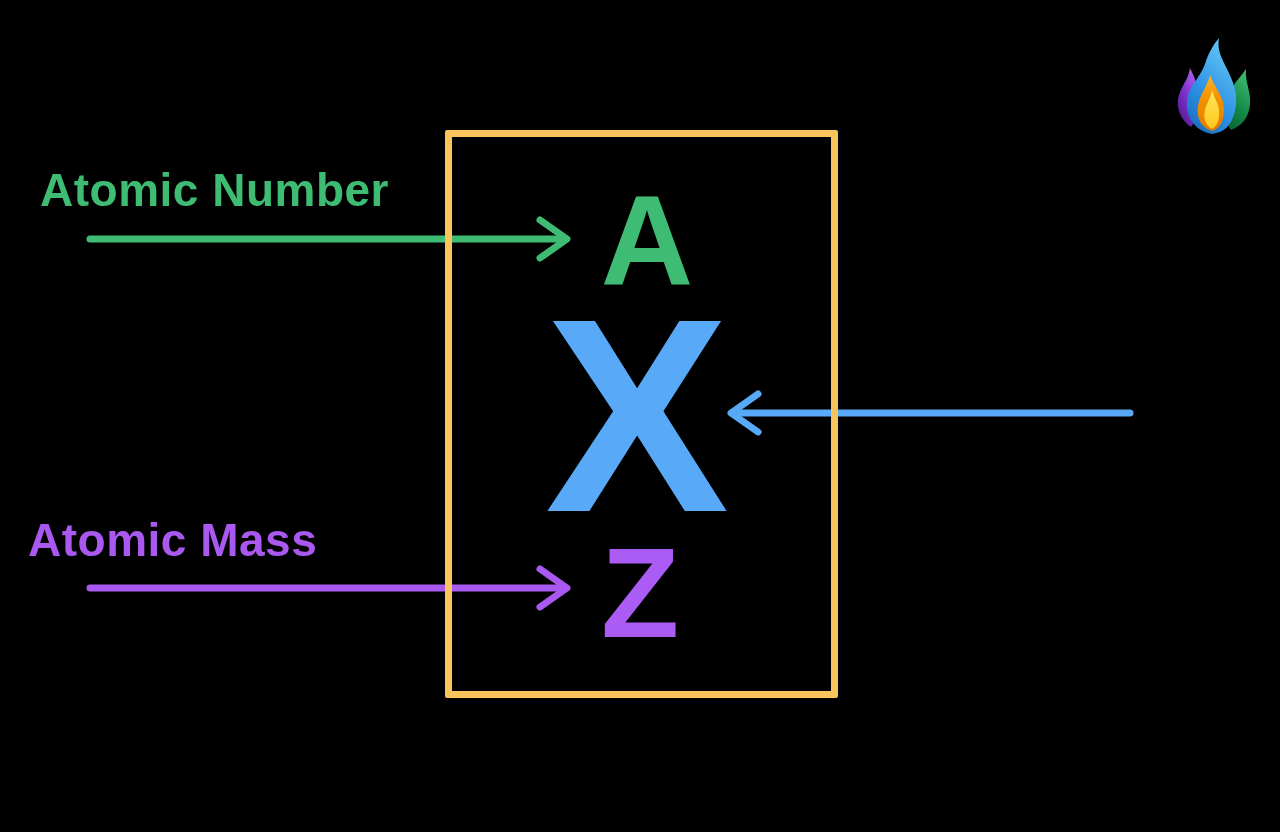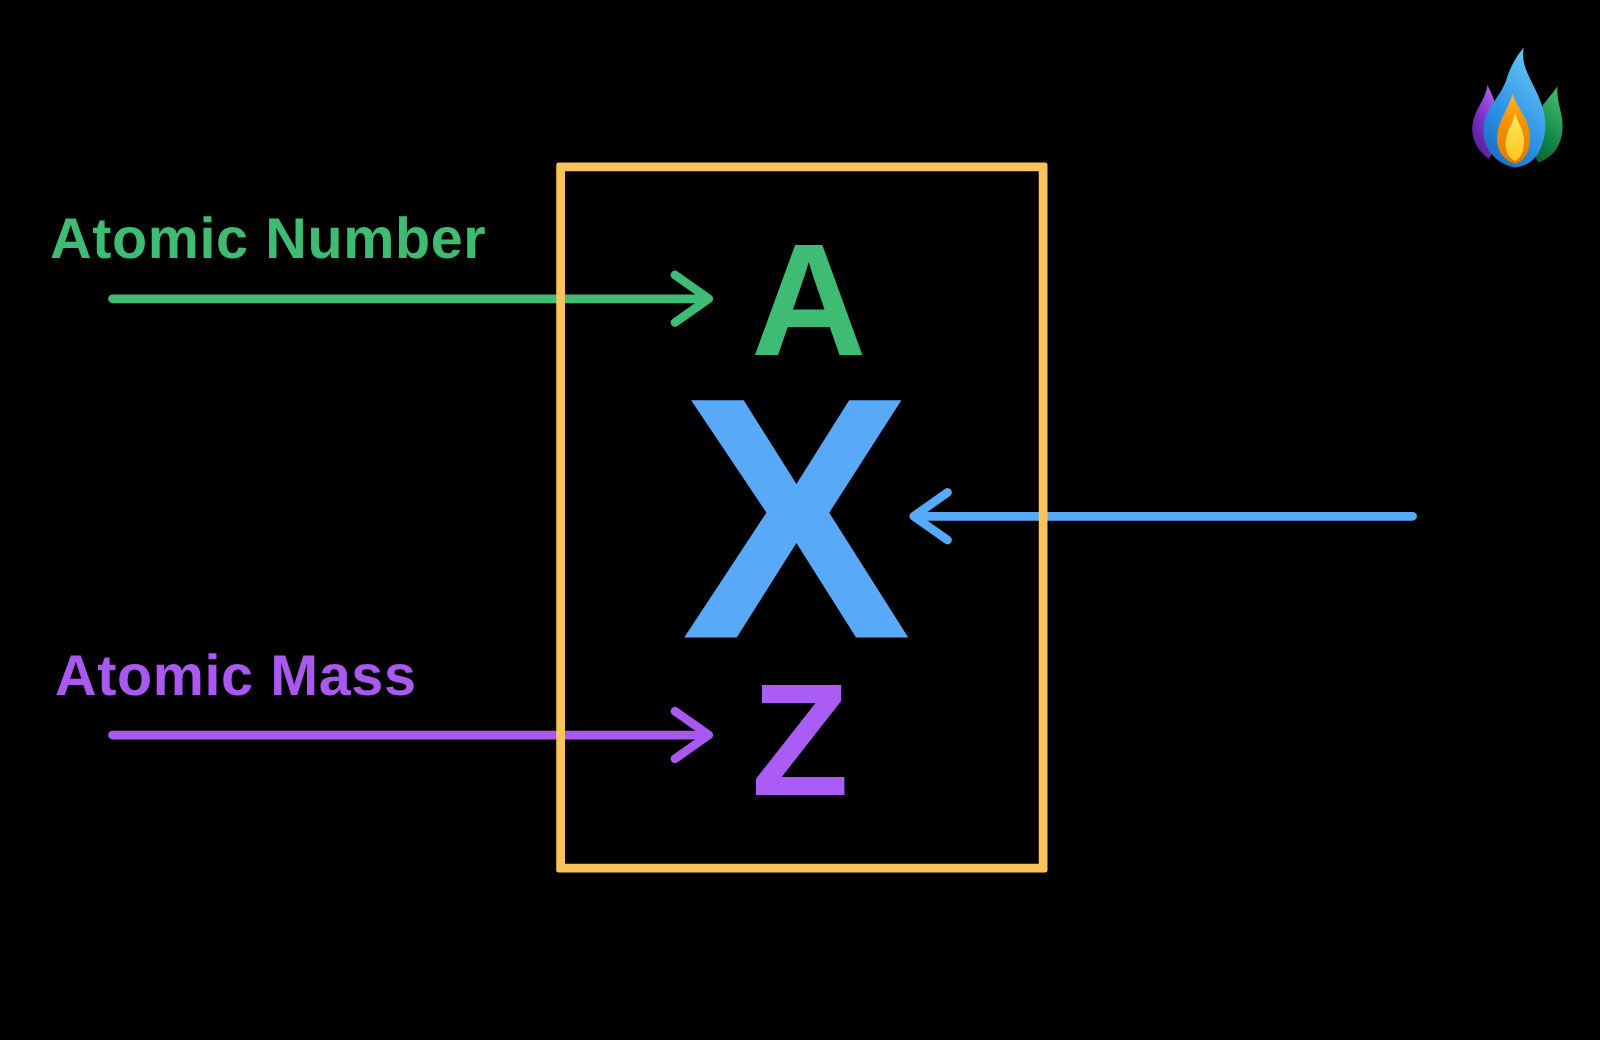--- a/index.html
+++ b/index.html
@@ -68,21 +68,21 @@
   }
   .label-atomic-number {
     left: 40px; top: 167px;
     color: #3EBC73;
   }
   .label-element-symbol {
     left: 845px; top: 342px;
     color: #58A9F7;
   }
   .label-atomic-mass {
-    left: 44px; top: 517px;
+    left: 28px; top: 517px;
     color: #A958F0;
   }
   .flame-logo {
     position: absolute;
     left: 1172px;
     top: 36px;
     width: 84px;
     height: 100px;
     z-index: 3;
   }

